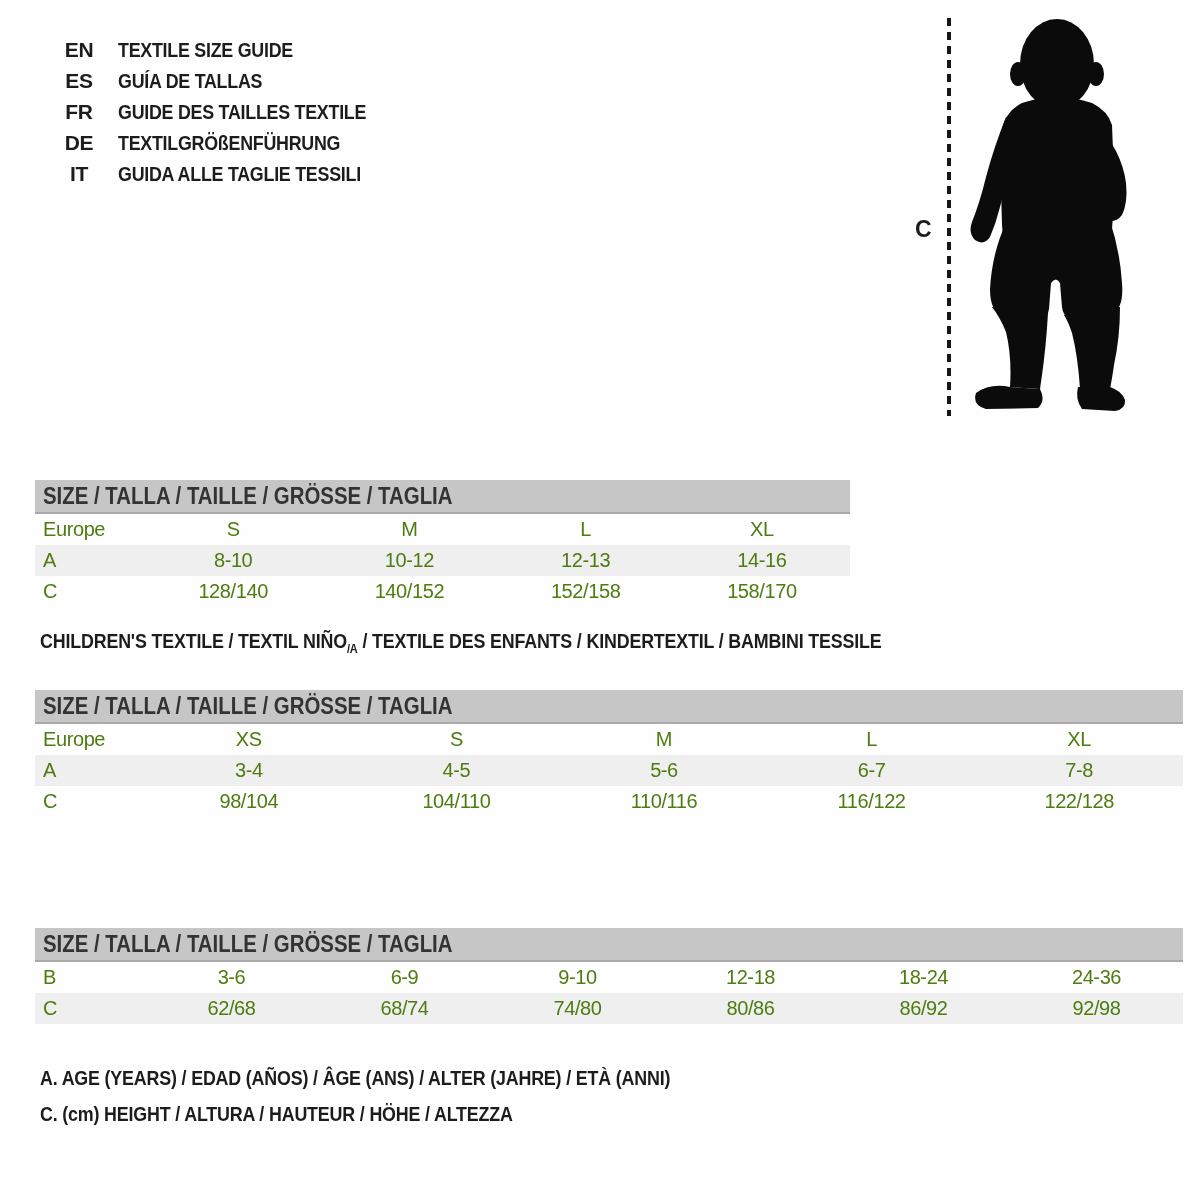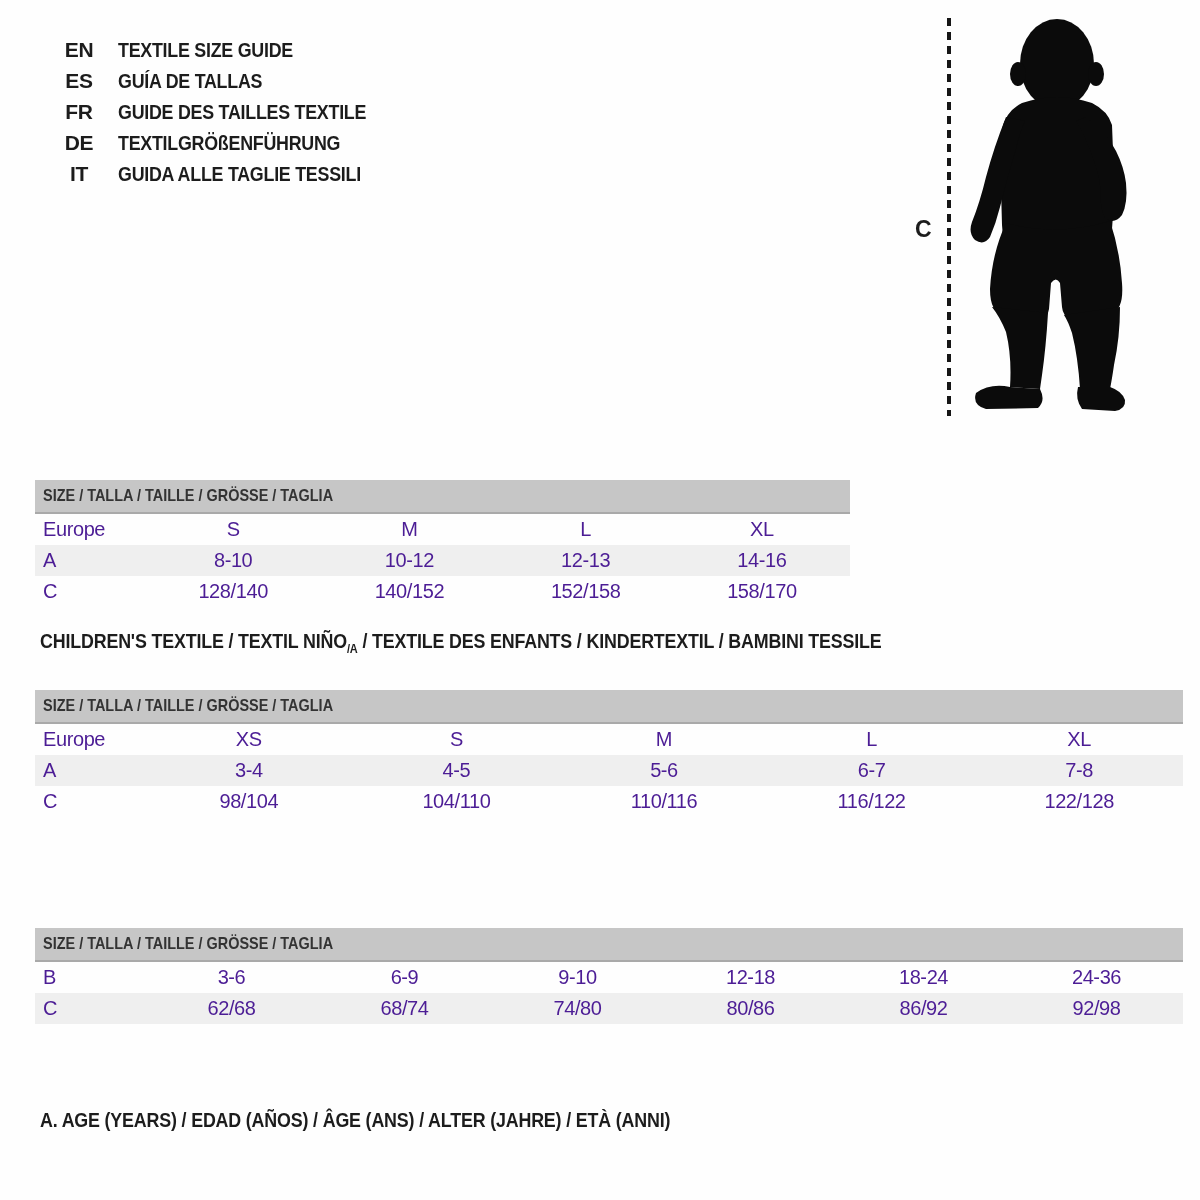--- a/index.html
+++ b/index.html
@@ -22,28 +22,28 @@
   .measure-label { position:absolute; left:915px; top:216px; font-size:23px; font-weight:700; }
   .baby-svg { position:absolute; left:962px; top:17px; }
 
   
   .sec-heading { position:absolute; left:40px; font-size:21px; font-weight:700; letter-spacing:-0.2px; line-height:24px; }
 
   
   .size-table { position:absolute; left:35px; }
   .size-bar { height:34px; background:#c6c6c6; border-bottom:2px solid #a9a9a9;
     display:flex; align-items:center; padding-left:8px;
-    font-size:17px; font-weight:700; color:#333333; }
-  .t-row { display:flex; height:31px; align-items:center; font-size:20px; letter-spacing:-0.4px; color:#4c1d95; }
+    font-size:24px; font-weight:700; color:#333333; }
+  .t-row { display:flex; height:31px; align-items:center; font-size:20px; letter-spacing:-0.4px; color:#4d7c0f; }
   .t-row.shaded { background:#efefef; }
   .t-lbl { flex:0 0 110px; padding-left:8px; }
   .t-cell { flex:1 1 0; text-align:center; }
 
   
-  .legend-block { position:absolute; left:40px; top:1108px; }
+  .legend-block { position:absolute; left:40px; top:1066px; }
   .legend-line { height:35.5px; display:flex; align-items:flex-start; font-size:21px; font-weight:700; letter-spacing:-0.2px; }
 </style>
 </head>
 <body>
 
 <div class="page">
 
   <div class="lang-block">
     <div class="lang-row">
       <span class="lang-code">EN</span>
@@ -166,15 +166,18 @@
       <span class="t-cell">80/86</span>
       <span class="t-cell">86/92</span>
       <span class="t-cell">92/98</span>
     </div>
   </div>
 
   <div class="legend-block">
     <div class="legend-line">
       <span class="cond">A. AGE (YEARS) / EDAD (AÑOS) / ÂGE (ANS) / ALTER (JAHRE) / ETÀ (ANNI)</span>
     </div>
+    <div class="legend-line">
+      <span class="cond">C. (cm) HEIGHT / ALTURA / HAUTEUR / HÖHE / ALTEZZA</span>
+    </div>
   </div>
 
 </div>
 
 </body></html>

